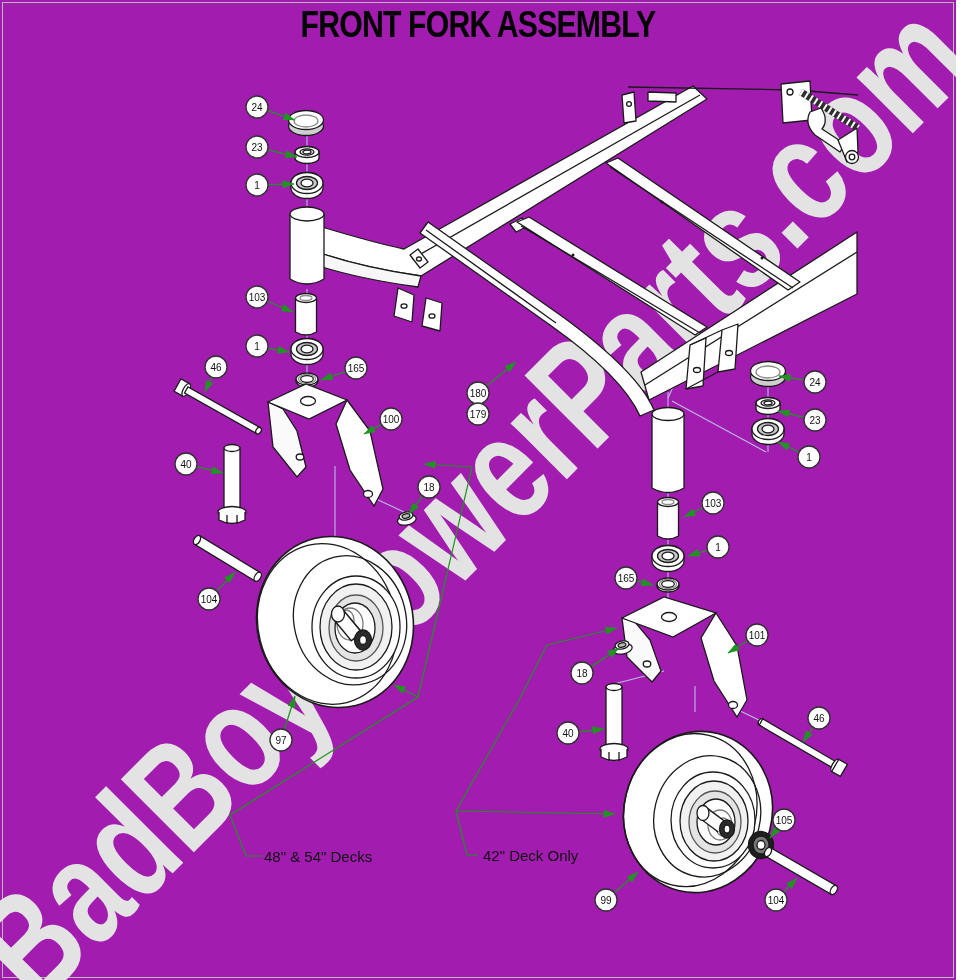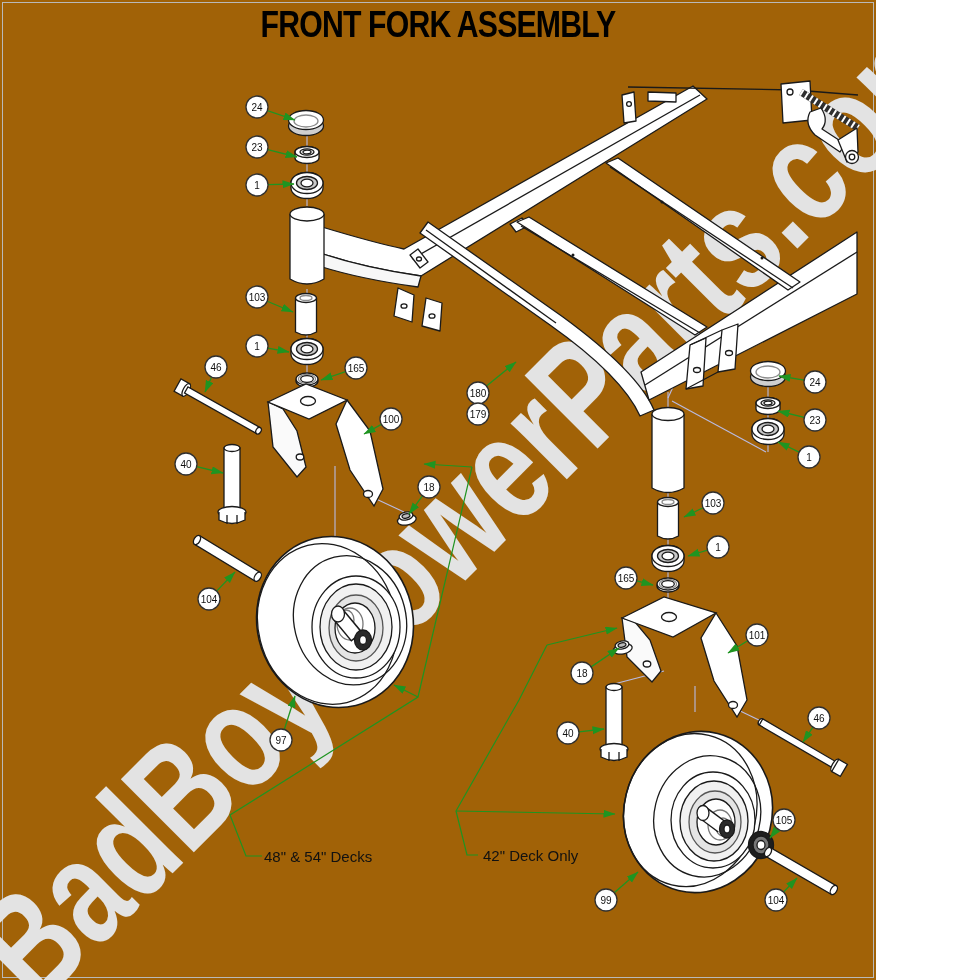--- a/index.html
+++ b/index.html
@@ -1,16 +1,16 @@
 <!DOCTYPE html>
 <html><head>
 <meta charset="utf-8">
 <style>
   html,body{margin:0;padding:0;background:#fff;}
-  .stage{position:relative;width:876px;height:980px;background:#a16207;overflow:hidden;
+  .stage{position:relative;width:956px;height:980px;background:#a21caf;overflow:hidden;
          font-family:"Liberation Sans",sans-serif;}
   .border-frame{position:absolute;inset:2px;border:1px solid #b9b9b9;pointer-events:none;}
   .page-title{position:absolute;top:4px;left:0;right:0;text-align:center;
     font-family:"Liberation Sans",sans-serif;font-weight:900;font-size:36px;color:#000;
     transform:scale(.84,1.04);letter-spacing:-1px;}
   svg text{font-family:"Liberation Sans",sans-serif;}
   .wm{font-weight:bold;}
 </style>
 </head>
 <body>

